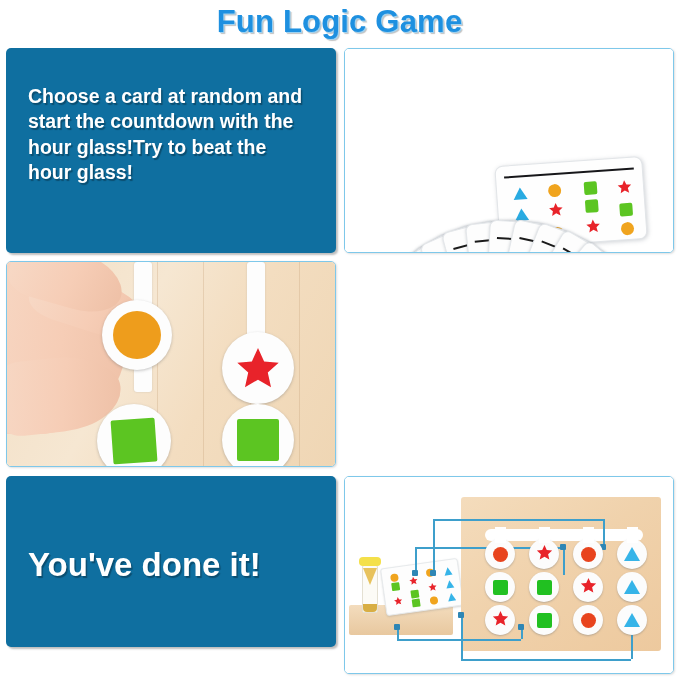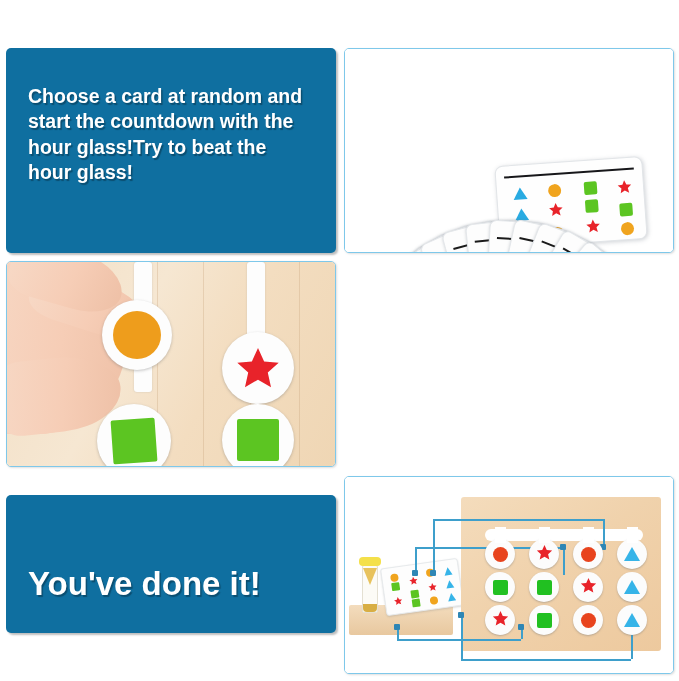--- a/index.html
+++ b/index.html
@@ -64,21 +64,21 @@
     font-family: "Liberation Sans", sans-serif;
     text-shadow: 1.5px 1.5px 1px rgba(0,0,0,.30);
     line-height: 1.30;
   }
 
   
   #panel-instruction-1 { left: 6px;   top: 48px;  width: 330px; height: 205px; }
   #panel-cards        { left: 344px; top: 48px;  width: 330px; height: 205px; }
   #panel-hands        { left: 6px;   top: 261px; width: 330px; height: 206px; }
   #panel-instruction-2{ left: 344px; top: 261px; width: 330px; height: 206px; }
-  #panel-instruction-3{ left: 6px;   top: 476px; width: 330px; height: 138px; margin-top: 19px; }
+  #panel-instruction-3{ left: 6px;   top: 476px; width: 330px; height: 171px; }
   #panel-board        { left: 344px; top: 476px; width: 330px; height: 198px; }
 
   #instruction-1-text { top: 36px; font-size: 19.5px; text-align: left; }
   #instruction-2-text { top: 44px; font-size: 19.5px; text-align: justify; }
   #instruction-3-text { top: 68px; font-size: 33px; text-align: left;
                         text-shadow: 2px 2px 2px rgba(0,0,0,.32); }
 
   
   #card-fan {
     position: absolute;
@@ -298,20 +298,23 @@
   .conn-dot {
     position: absolute; width: 6px; height: 6px;
     background: #2E86B5; border-radius: 1px;
   }
 </style>
 </head>
 <body>
 
 <div id="page">
 
+  <div id="title-bar">
+    <div id="page-title">Fun Logic Game</div>
+  </div>
 
   <div class="panel text" id="panel-instruction-1">
     <div class="panel-text-inner" id="instruction-1-text">
       <div class="ptext">Choose a card at random and start the countdown with the hour glass!Try to beat the hour glass!</div>
     </div>
   </div>
 
   <div class="panel photo" id="panel-cards">
     <div id="card-fan">
       <div id="fan-layer">

